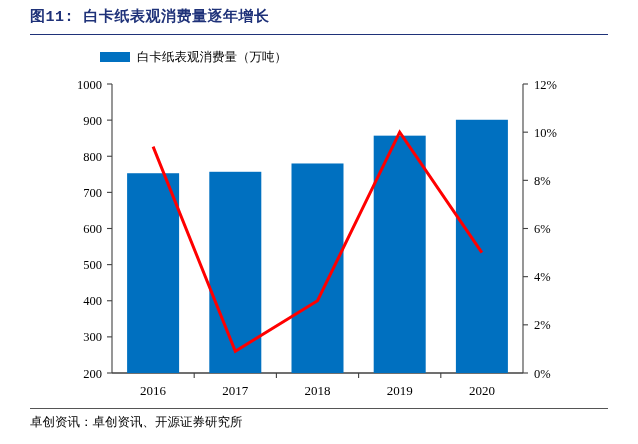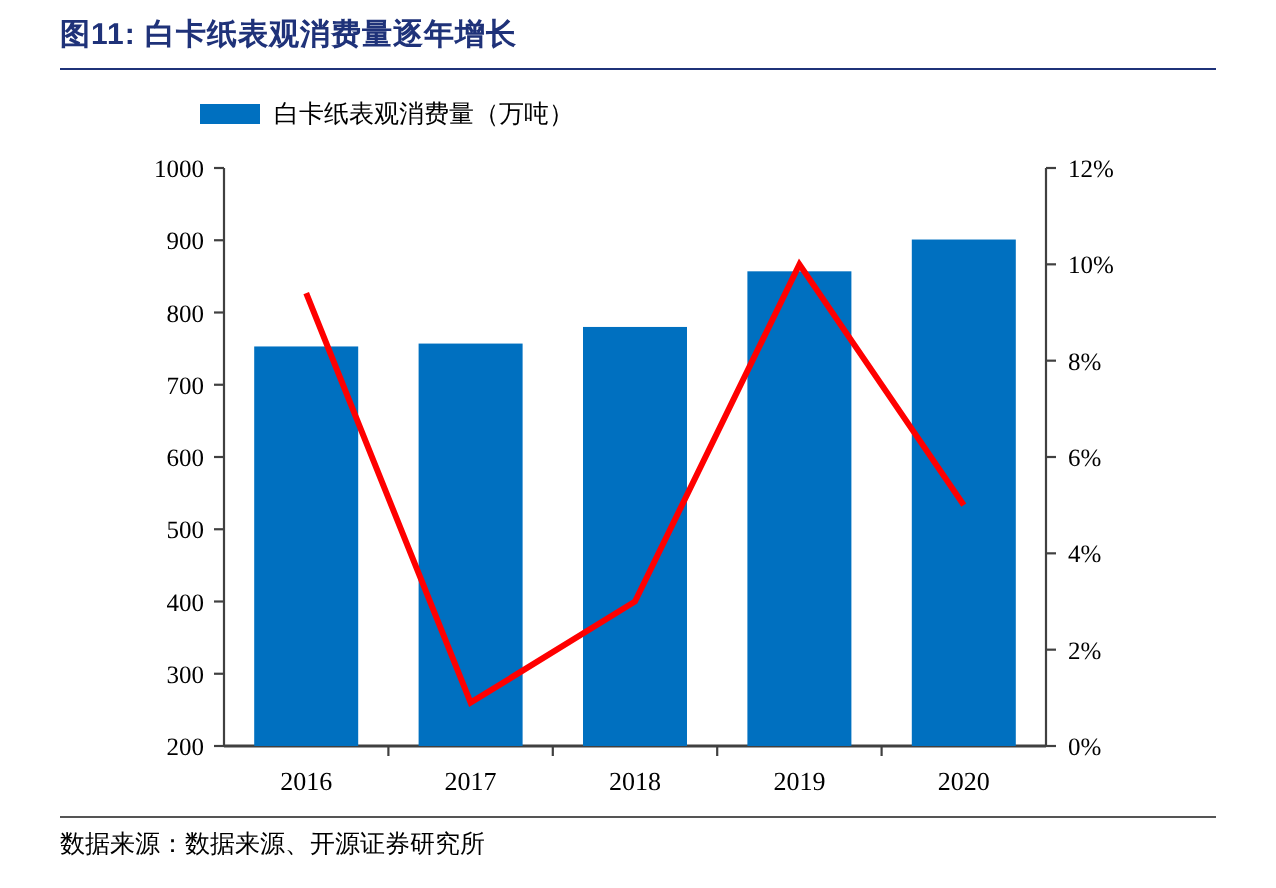--- a/index.html
+++ b/index.html
@@ -24,21 +24,21 @@
 
   
   .title-bar {
     position: absolute;
     left: 30px;
     top: 8px;
     width: 578px;
     height: 26px;
   }
   .title-text {
-    font-family: Liberation Sans, sans-serif;
+    font-family: Liberation Mono, monospace;
     font-size: 15px;
     font-weight: bold;
     color: #1F3279;
     letter-spacing: 0.5px;
     white-space: nowrap;
     line-height: 20px;
   }
   .title-rule {
     position: absolute;
     left: 30px;
@@ -201,15 +201,15 @@
           <text x="153.1" y="395" text-anchor="middle" class="cat-label">2016</text>
           <text x="235.3" y="395" text-anchor="middle" class="cat-label">2017</text>
           <text x="317.5" y="395" text-anchor="middle" class="cat-label">2018</text>
           <text x="399.7" y="395" text-anchor="middle" class="cat-label">2019</text>
           <text x="481.90000000000003" y="395" text-anchor="middle" class="cat-label">2020</text>
         </g>
     </svg>
   </div>
 
   <div class="footer-rule"></div>
-  <div class="footer-text">数据来源：数据来源、开源证券研究所</div>
+  <div class="footer-text">卓创资讯：卓创资讯、开源证券研究所</div>
 
 </div>
 
 </body></html>

